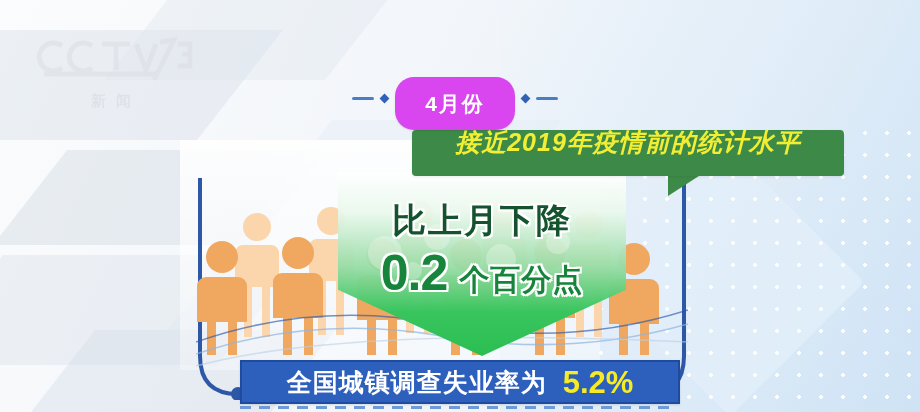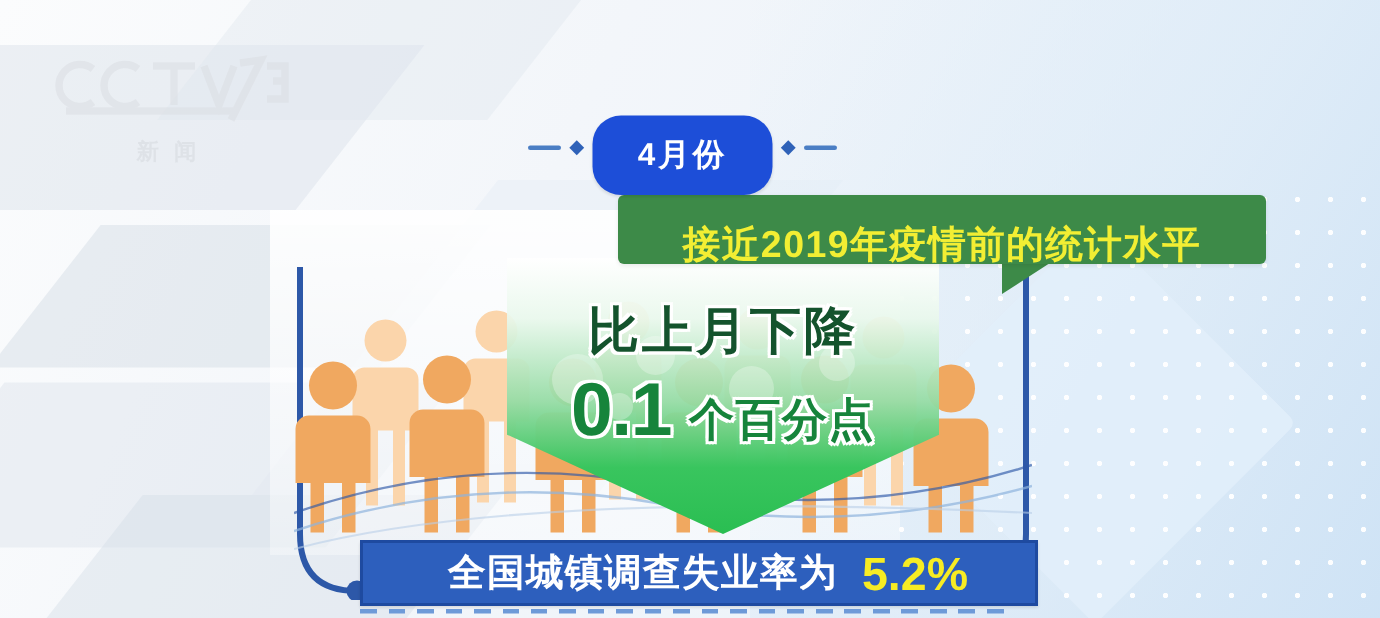--- a/index.html
+++ b/index.html
@@ -45,29 +45,29 @@
   .ground{position:absolute;left:196px;top:290px;width:492px;height:80px;}
 
   
   .people{position:absolute;left:196px;top:195px;width:492px;height:160px;}
 
   
   .titlewrap{position:absolute;left:330px;top:78px;width:250px;height:40px;
      display:flex;align-items:center;justify-content:center;gap:7px;}
   .dash{width:22px;height:3px;background:#4a7ec4;border-radius:2px;}
   .dia{width:7px;height:7px;background:#2f62b8;transform:rotate(45deg);}
-  .pill{background:#1d4ed8;border-radius:19px;padding:16px 30px;
+  .pill{background:#d946ef;border-radius:19px;padding:16px 30px;
      color:#ffffff;font-size:21px;font-weight:700;line-height:1;letter-spacing:2px;
      box-shadow:0 1px 2px rgba(0,0,0,.10);margin-top:10px;}
 
   
   .callout{position:absolute;left:412px;top:130px;width:432px;height:46px;
      background:#3d8a48;border-radius:4px;
-     display:flex;align-items:flex-end;justify-content:center;
-     box-shadow:0 1px 3px rgba(0,0,0,.08);}
+     display:flex;align-items:flex-start;justify-content:center;
+     box-shadow:0 1px 3px rgba(0,0,0,.08);font-style:italic;}
   .callout span{color:#f2ee33;font-size:25px;font-weight:700;letter-spacing:1px;line-height:1;}
   .callout-tail{position:absolute;left:668px;top:174px;width:0;height:0;
      border-left:0 solid transparent;border-right:34px solid transparent;
      border-top:22px solid #3d8a48;}
 
   
   .arrow{position:absolute;left:338px;top:172px;width:288px;height:184px;
      background:linear-gradient(180deg,
         rgba(255,255,255,.97) 0%,
         rgba(233,248,236,.92) 22%,
@@ -95,21 +95,21 @@
      text-shadow:
        -2px 0 #ffffff,2px 0 #ffffff,0 -2px #ffffff,0 2px #ffffff,
        -2px -2px #ffffff,2px -2px #ffffff,-2px 2px #ffffff,2px 2px #ffffff;}
   .arrow-num{font-size:50px;font-weight:700;line-height:1;letter-spacing:-1px;}
   .arrow-unit{font-size:30px;font-weight:700;letter-spacing:1px;margin-left:12px;}
 
   
   .banner{position:absolute;left:240px;top:360px;width:436px;height:40px;
      background:#2d5fbd;border:2px solid #1e4aa0;
      display:flex;align-items:center;justify-content:center;gap:16px;
-     box-shadow:0 1px 2px rgba(0,0,0,.12);padding-left:12px;}
+     box-shadow:0 1px 2px rgba(0,0,0,.12);}
   .banner .lbl{color:#ffffff;font-size:25px;font-weight:700;letter-spacing:1px;line-height:1;}
   .banner .val{color:#f7ec23;font-size:31px;font-weight:700;line-height:1;text-align:center;}
   .dashline{position:absolute;left:240px;top:406px;width:436px;height:3px;
      background-image:repeating-linear-gradient(90deg,#6e9ad8 0 11px,rgba(0,0,0,0) 11px 19px);}
 </style>
 </head>
 <body>
 
 <div id="stage">
 
@@ -213,21 +213,21 @@
 
   <div class="arrow"></div>
   <div class="bubble b1"></div>
   <div class="bubble b2"></div>
   <div class="bubble b3"></div>
   <div class="bubble b4"></div>
   <div class="bubble b5"></div>
 
   <div class="arrow-t1">比上月下降</div>
   <div class="arrow-t2">
-    <span class="arrow-num">0.1</span><span class="arrow-unit">个百分点</span>
+    <span class="arrow-num">0.2</span><span class="arrow-unit">个百分点</span>
   </div>
 
   <div class="callout-tail"></div>
   <div class="callout">
     <span>接近2019年疫情前的统计水平</span>
   </div>
 
   <div class="titlewrap">
     <span class="dash"></span>
     <span class="dia"></span>

